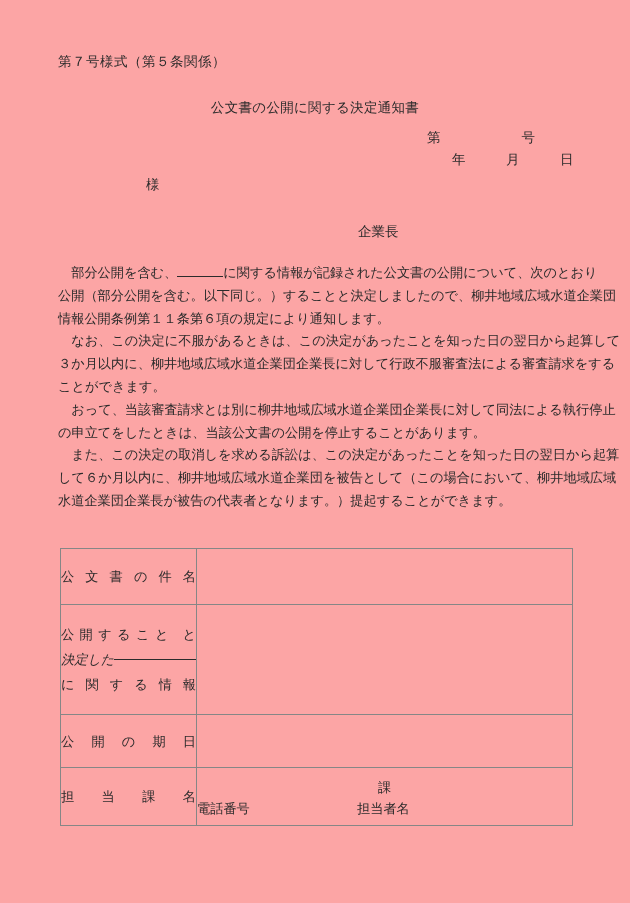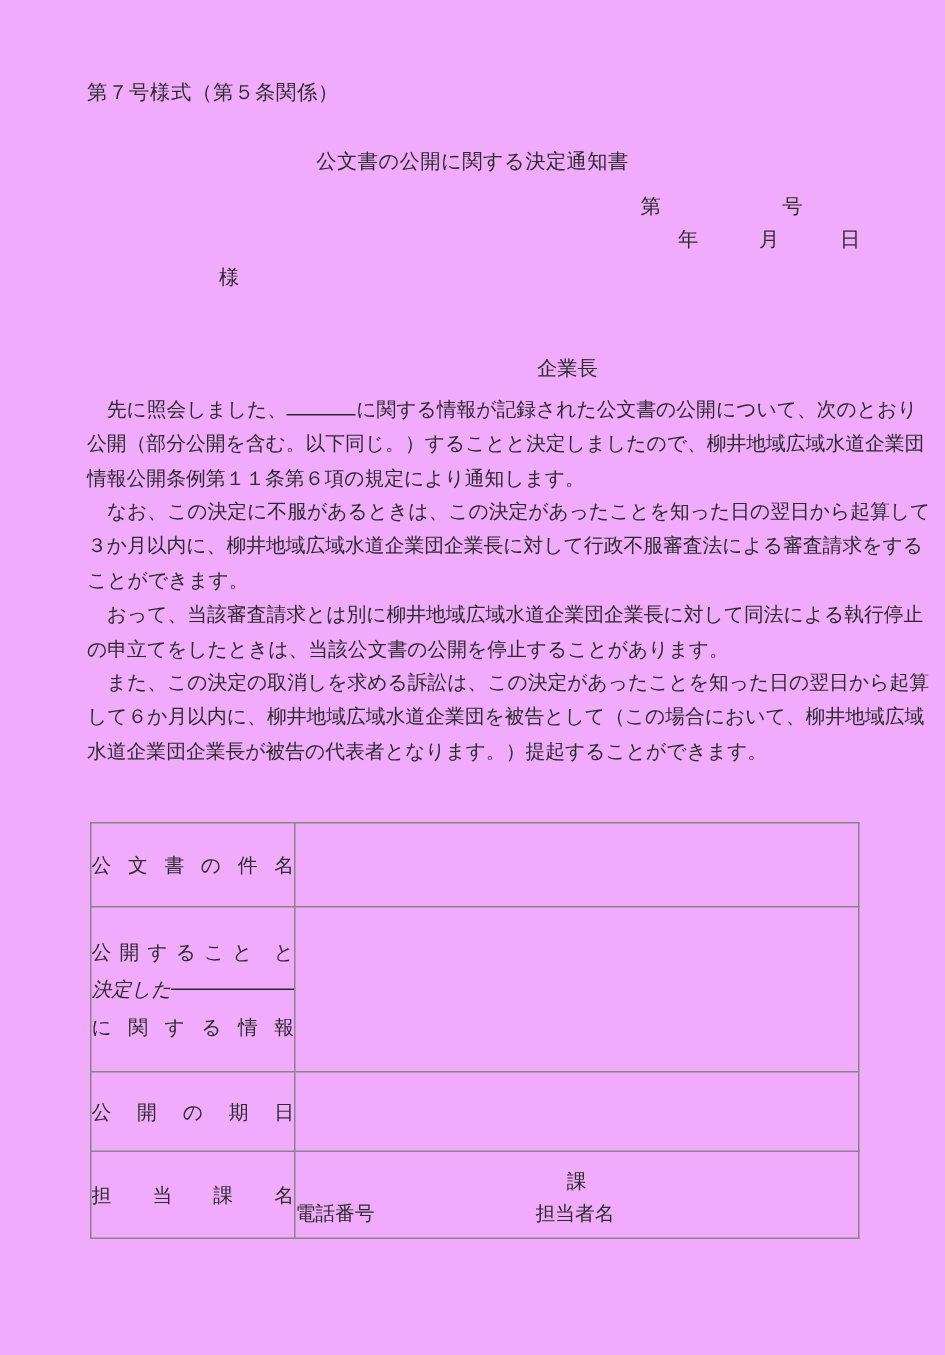--- a/index.html
+++ b/index.html
@@ -11,21 +11,21 @@
     width: 630px;
     height: 903px;
     position: relative;
     font-family: "Liberation Serif", "DejaVu Serif", serif;
     color: #2b2b2b;
     overflow: hidden;
   }
   .page {
     position: absolute;
     inset: 0;
-    background: #f0abfc;
+    background: #fca5a5;
   }
 
   
   .form-no {
     position: absolute;
     left: 58px;
     top: 53px;
     font-size: 13.5px;
     letter-spacing: 0.5px;
     white-space: pre;
@@ -69,21 +69,21 @@
   .issuer-org {
     position: absolute;
     left: 336px;
     top: 200px;
     font-size: 13.5px;
     white-space: pre;
   }
   .issuer-title {
     position: absolute;
     left: 358px;
-    top: 237px;
+    top: 223px;
     font-size: 13.5px;
     white-space: pre;
   }
 
   
   .body-block {
     position: absolute;
     left: 58px;
     top: 262px;
     width: 516px;
@@ -170,21 +170,21 @@
 
   <div class="doc-title">公文書の公開に関する決定通知書</div>
 
   <div class="number-line">第　　　　　　号</div>
   <div class="date-line">年　　　月　　　日</div>
 
   <div class="addressee">様</div>
   <div class="issuer-title">企業長</div>
 
   <div class="body-block">
-    <div class="body-line"><span>　先に照会しました、</span><span class="blank-fill"></span><span>に関する情報が記録された公文書の公開について、次のとおり</span></div>
+    <div class="body-line"><span>　部分公開を含む、</span><span class="blank-fill"></span><span>に関する情報が記録された公文書の公開について、次のとおり</span></div>
     <div class="body-line">公開（部分公開を含む。以下同じ。）することと決定しましたので、柳井地域広域水道企業団</div>
     <div class="body-line">情報公開条例第１１条第６項の規定により通知します。</div>
     <div class="body-line">　なお、この決定に不服があるときは、この決定があったことを知った日の翌日から起算して</div>
     <div class="body-line">３か月以内に、柳井地域広域水道企業団企業長に対して行政不服審査法による審査請求をする</div>
     <div class="body-line">ことができます。</div>
     <div class="body-line">　おって、当該審査請求とは別に柳井地域広域水道企業団企業長に対して同法による執行停止</div>
     <div class="body-line">の申立てをしたときは、当該公文書の公開を停止することがあります。</div>
     <div class="body-line">　また、この決定の取消しを求める訴訟は、この決定があったことを知った日の翌日から起算</div>
     <div class="body-line">して６か月以内に、柳井地域広域水道企業団を被告として（この場合において、柳井地域広域</div>
     <div class="body-line">水道企業団企業長が被告の代表者となります。）提起することができます。</div>

